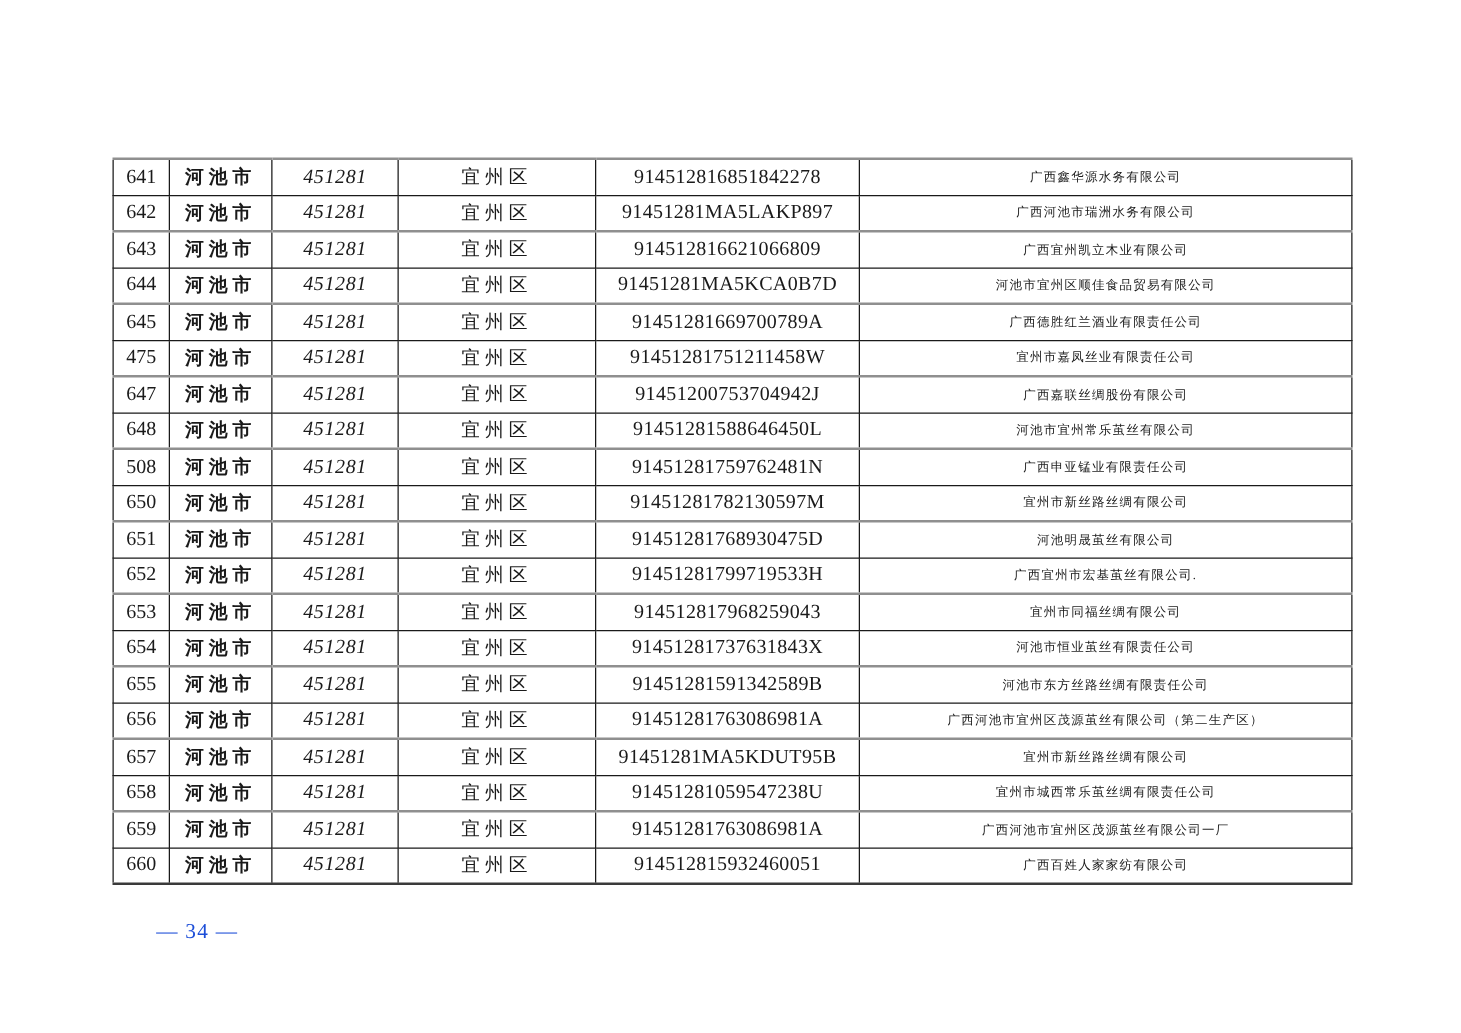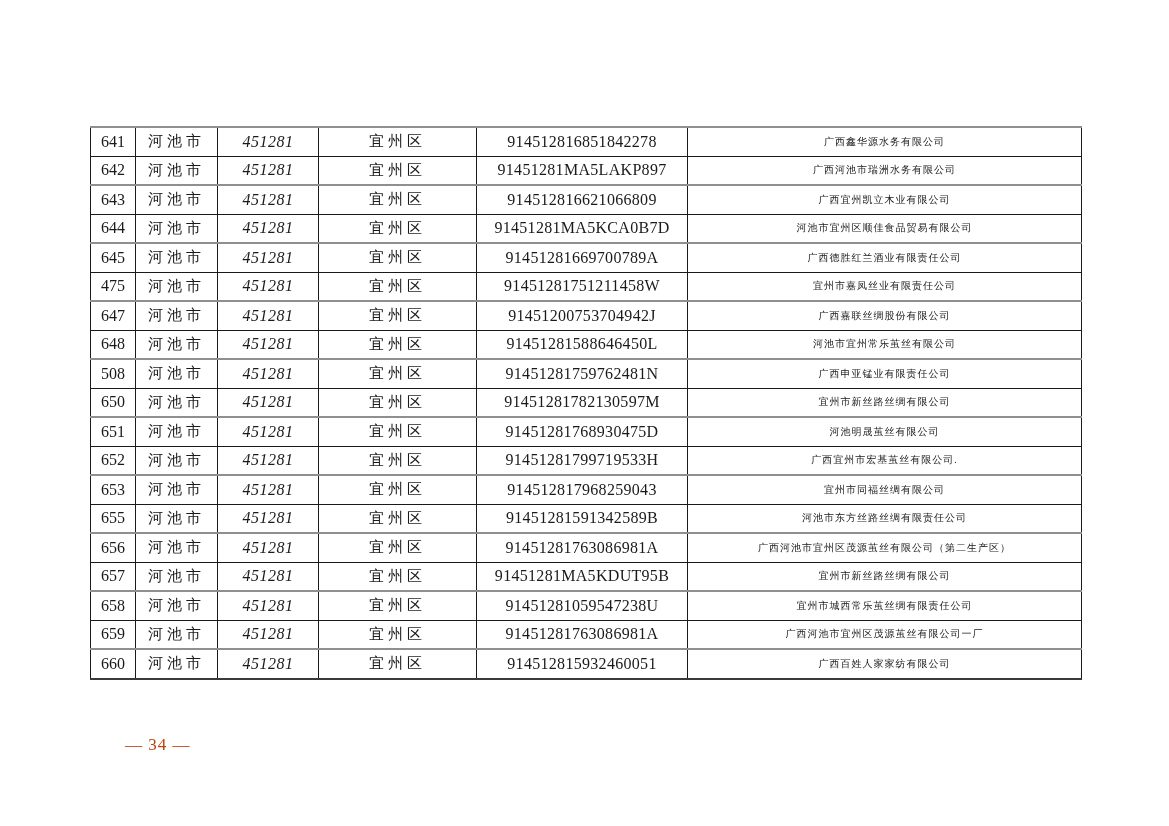--- a/index.html
+++ b/index.html
@@ -32,33 +32,33 @@
     vertical-align: middle;
     white-space: nowrap;
     overflow: hidden;
   }
   
   tbody tr:nth-child(odd) td { border-top: 2px solid #8f8f8f; }
   tbody tr:nth-child(even) td { border-top: 1px solid #111111; }
   table.registry { border-bottom: 2px solid #3a3a3a; }
 
   td.c-seq    { font-size: 16px; }
-  td.c-city   { font-size: 15px; letter-spacing: 4px; }
+  td.c-city   { font-size: 15px; letter-spacing: 4px; font-weight: bold; }
   td.c-code   { font-size: 16px; letter-spacing: 0.5px; font-style: italic; }
   td.c-district { font-size: 15px; letter-spacing: 4px; }
   td.c-credit { font-size: 16px; letter-spacing: 0.3px; }
   td.c-name   { font-size: 10px; letter-spacing: 1px; }
 
   .page-number {
     position: absolute;
     left: 125px;
     top: 735px;
     font-size: 17px;
     letter-spacing: 1px;
-    color: #c2410c;
+    color: #1d4ed8;
   }
 </style>
 </head>
 <body>
 
 <div class="page">
 
   <table class="registry">
     <colgroup>
       <col style="width:45px">
@@ -167,20 +167,28 @@
   </tr>
         <tr>
     <td class="c-seq">653</td>
     <td class="c-city">河池市</td>
     <td class="c-code">451281</td>
     <td class="c-district">宜州区</td>
     <td class="c-credit">914512817968259043</td>
     <td class="c-name">宜州市同福丝绸有限公司</td>
   </tr>
         <tr>
+    <td class="c-seq">654</td>
+    <td class="c-city">河池市</td>
+    <td class="c-code">451281</td>
+    <td class="c-district">宜州区</td>
+    <td class="c-credit">91451281737631843X</td>
+    <td class="c-name">河池市恒业茧丝有限责任公司</td>
+  </tr>
+        <tr>
     <td class="c-seq">655</td>
     <td class="c-city">河池市</td>
     <td class="c-code">451281</td>
     <td class="c-district">宜州区</td>
     <td class="c-credit">91451281591342589B</td>
     <td class="c-name">河池市东方丝路丝绸有限责任公司</td>
   </tr>
         <tr>
     <td class="c-seq">656</td>
     <td class="c-city">河池市</td>

